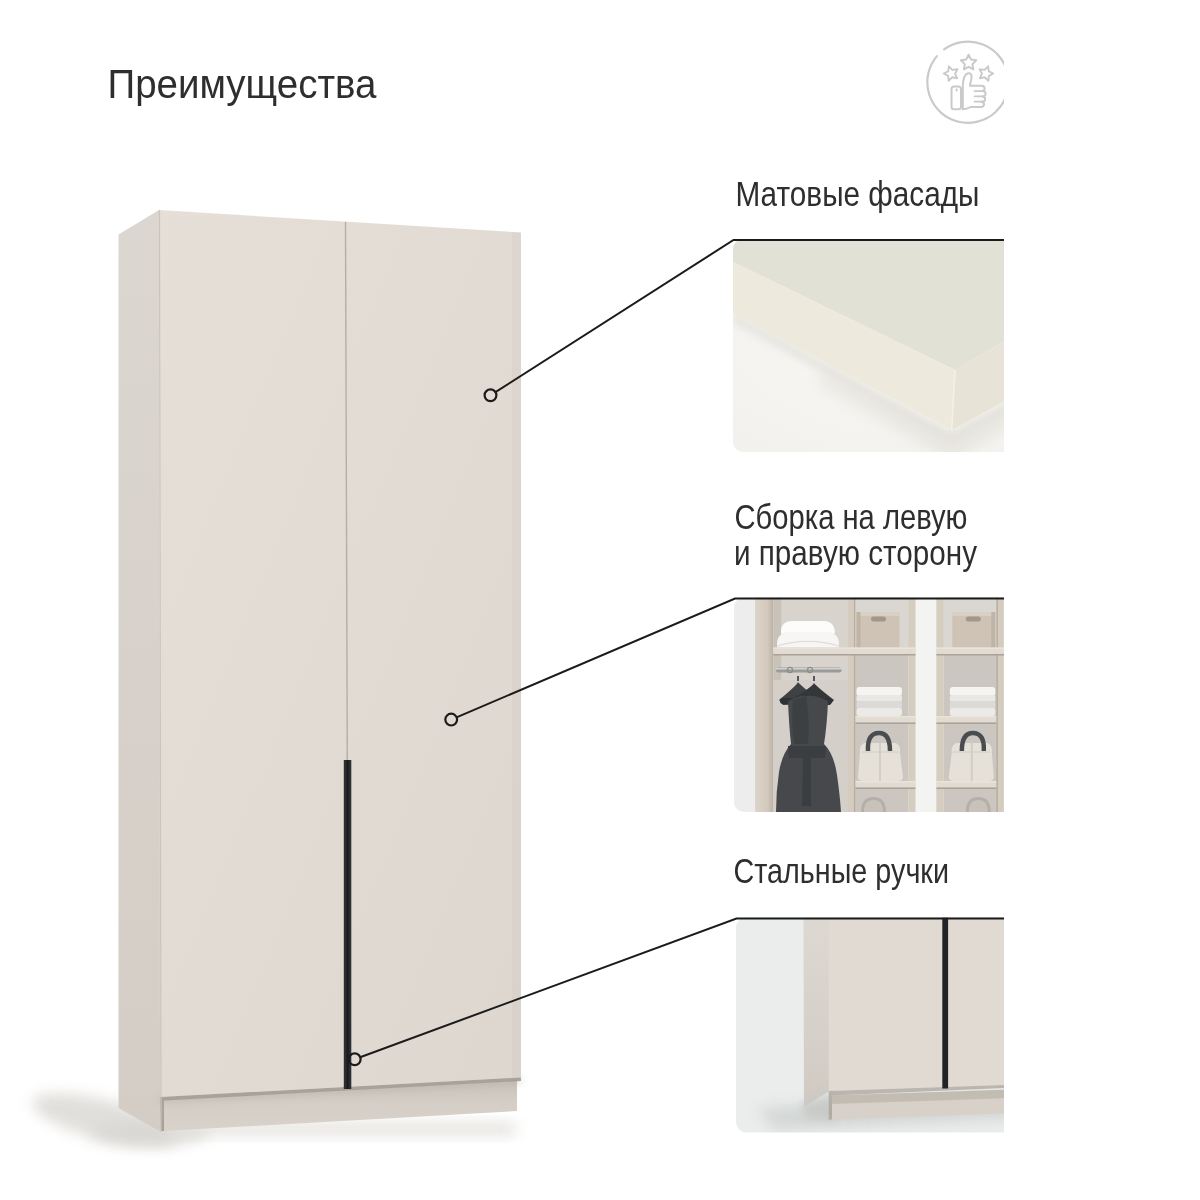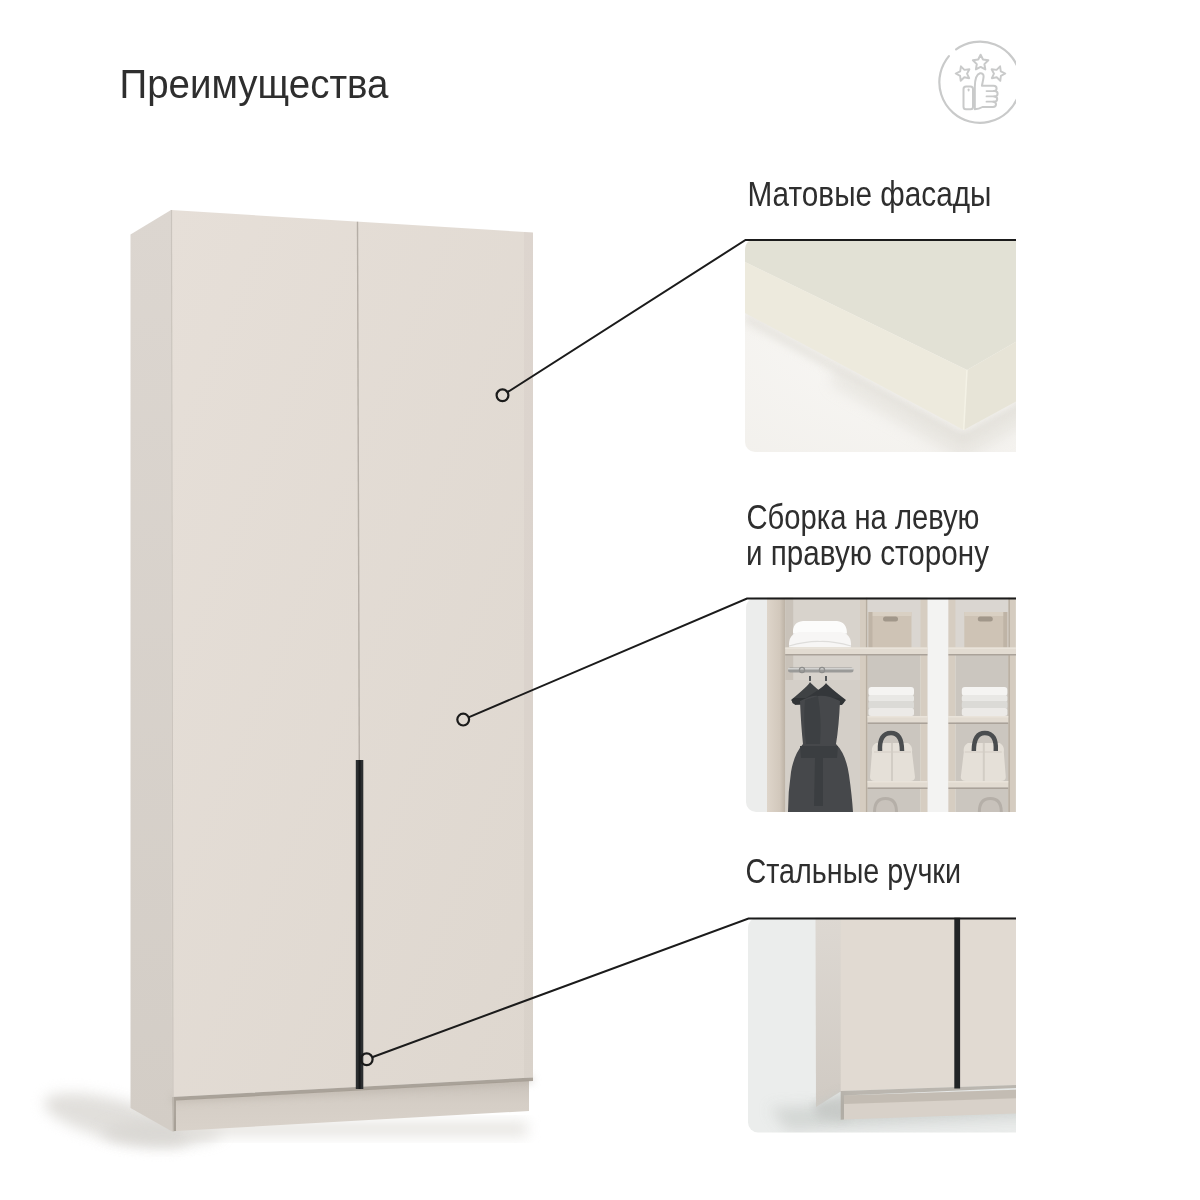--- a/index.html
+++ b/index.html
@@ -1,16 +1,16 @@
 <!DOCTYPE html>
 <html><head>
 <meta charset="utf-8">
 <style>
   html,body{margin:0;padding:0;background:#ffffff;}
-  .stage{position:relative;width:1004px;height:1200px;overflow:hidden;background:#ffffff;margin-left:12px;}
+  .stage{position:relative;width:1004px;height:1200px;overflow:hidden;background:#ffffff;}
   text{font-family:"Liberation Sans",sans-serif;}
 </style>
 </head>
 <body>
 <div class="stage">
 <svg width="1200" height="1200" viewBox="0 0 1200 1200" xmlns="http://www.w3.org/2000/svg">
 <defs>
   <linearGradient id="gFront" x1="0" y1="0" x2="1" y2="1">
     <stop offset="0" stop-color="#e6dfd8"></stop>
     <stop offset="1" stop-color="#ded7cf"></stop>

